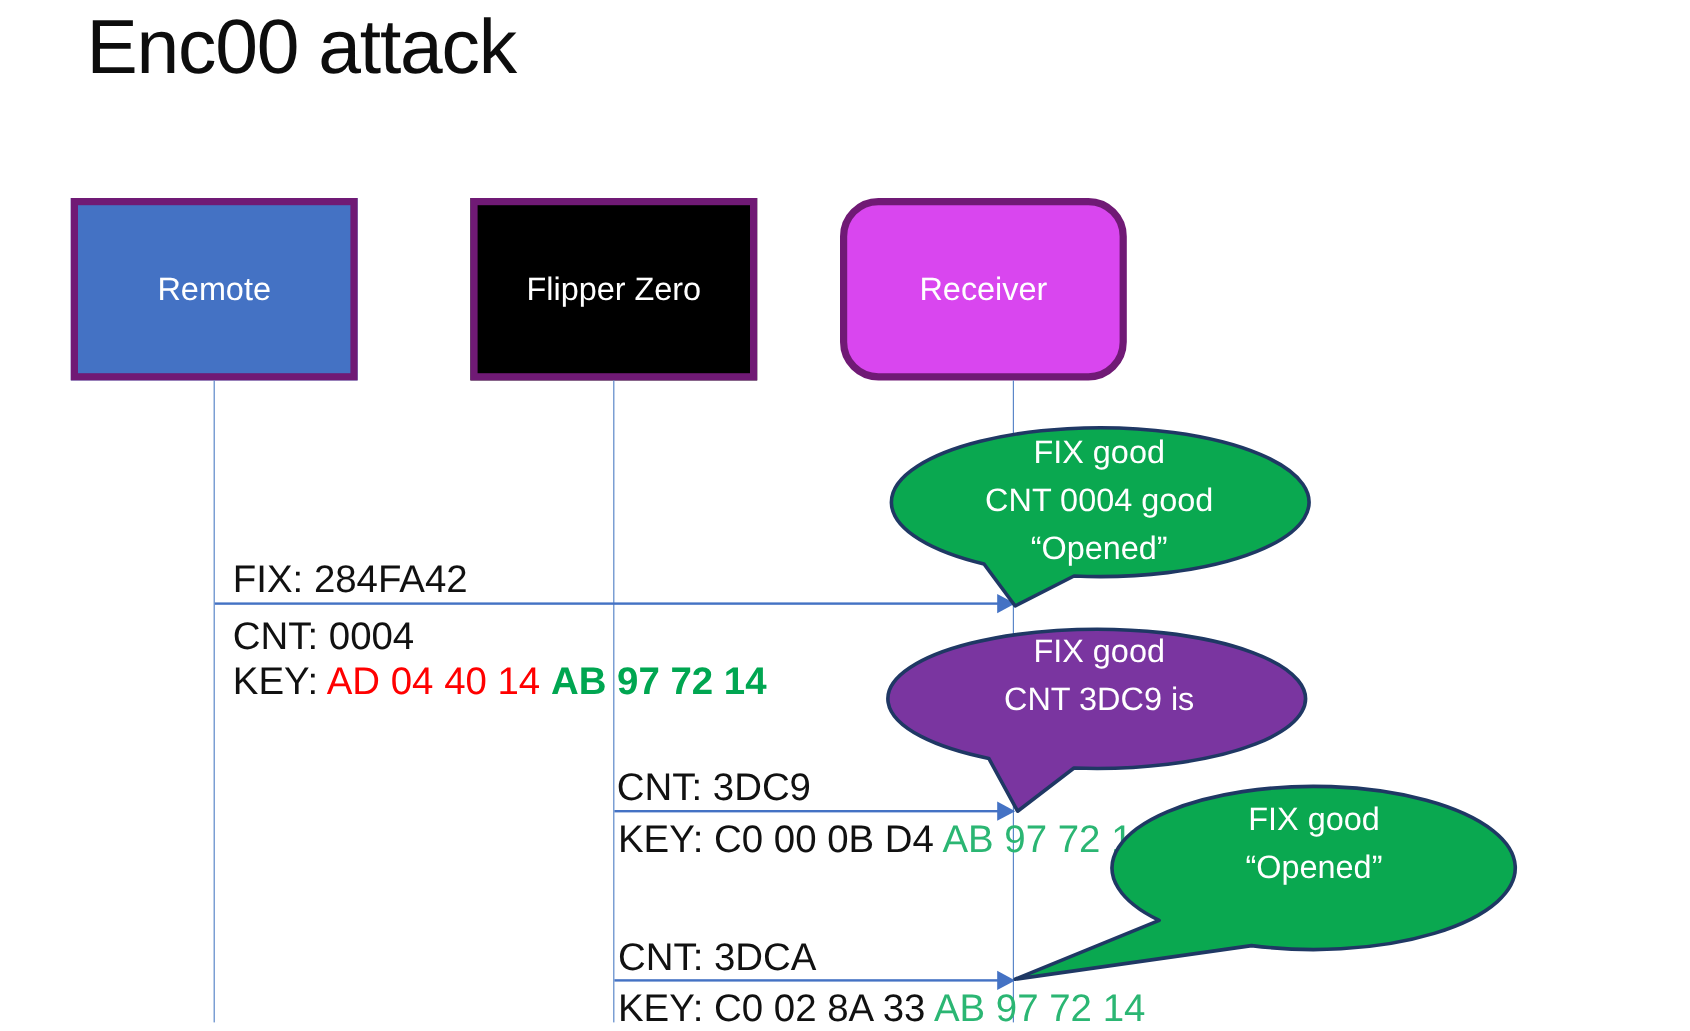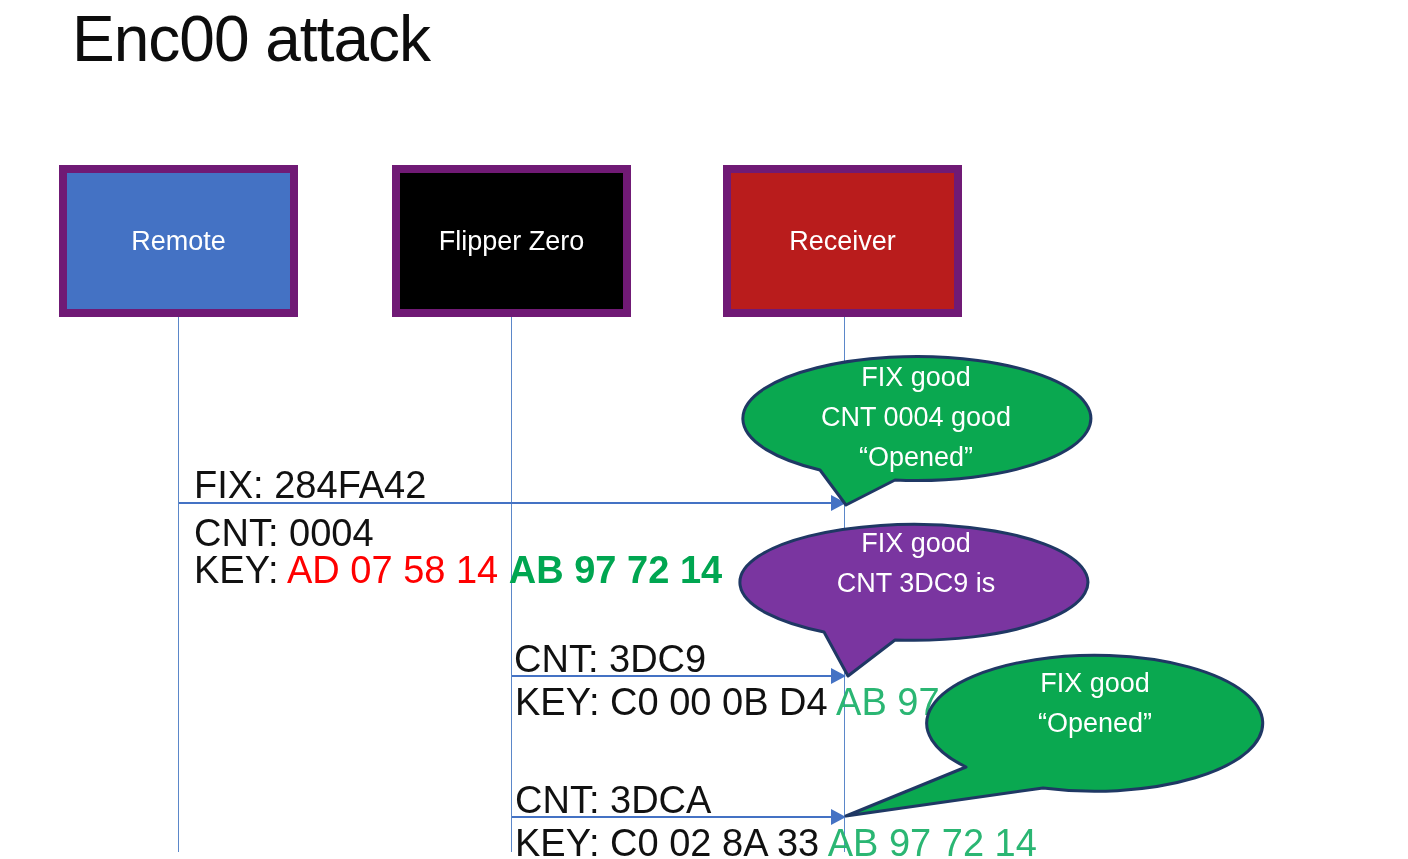--- a/index.html
+++ b/index.html
@@ -7,27 +7,27 @@
     position:relative;width:1284px;height:859px;overflow:hidden;background:#ffffff;
     font-family:"Liberation Sans",sans-serif;
   }
   .title{
     position:absolute;left:72px;top:2px;margin:0;
     font-size:64px;font-weight:300;color:#0d0d0d;letter-spacing:-1px;
   }
   
   .actor{
     position:absolute;top:165px;width:239px;height:152px;
-    border:8px solid #701a75;box-sizing:border-box;
+    border:6px solid #701a75;box-sizing:border-box;
     display:flex;align-items:center;justify-content:center;
     color:#ffffff;font-size:27px;
   }
   #actor-remote{left:59px;background:#4472C4;}
   #actor-flipper{left:392px;background:#000000;}
-  #actor-receiver{left:723px;background:#b91c1c;}
+  #actor-receiver{left:700px;background:#d946ef;border-radius:32px;}
   
   .lifeline{
     position:absolute;top:317px;height:535px;width:0;
     border-left:1.5px solid #5B87C9;z-index:1;
   }
   #ll-remote{left:178px;}
   #ll-flipper{left:511px;}
   #ll-receiver{left:844px;}
   
   .arrow-line{position:absolute;height:0;border-top:2px solid #4472C4;z-index:2;}
@@ -35,21 +35,21 @@
     position:absolute;width:0;height:0;z-index:2;
     border-left:15px solid #4472C4;border-top:8px solid transparent;border-bottom:8px solid transparent;
   }
   #arrow1-line{left:179px;top:502px;width:653px;}
   #arrow1-head{left:831px;top:495px;}
   #arrow2-line{left:512px;top:675px;width:320px;}
   #arrow2-head{left:831px;top:668px;}
   #arrow3-line{left:512px;top:816px;width:320px;}
   #arrow3-head{left:831px;top:809px;}
   
-  .msg{position:absolute;font-size:38px;color:#111111;white-space:nowrap;z-index:2;}
+  .msg{position:absolute;font-size:32px;color:#111111;white-space:nowrap;z-index:2;}
   #msg1-fix{left:194px;top:464px;}
   #msg1-cnt{left:194px;top:512px;}
   #msg1-key{left:194px;top:549px;}
   #msg2-cnt{left:514px;top:638px;}
   #msg2-key{left:515px;top:681px;}
   #msg3-cnt{left:515px;top:779px;text-align:center;}
   #msg3-key{left:515px;top:822px;}
   .red-hex{color:#FF0000;}
   .green-hex-bold{color:#00A651;font-weight:700;}
   .green-hex{color:#2BB673;}
@@ -86,21 +86,21 @@
 
   <div class="arrow-line" id="arrow1-line"></div>
   <div class="arrow-head" id="arrow1-head"></div>
   <div class="arrow-line" id="arrow2-line"></div>
   <div class="arrow-head" id="arrow2-head"></div>
   <div class="arrow-line" id="arrow3-line"></div>
   <div class="arrow-head" id="arrow3-head"></div>
 
   <div class="msg" id="msg1-fix">FIX: 284FA42</div>
   <div class="msg" id="msg1-cnt">CNT: 0004</div>
-  <div class="msg" id="msg1-key"><span>KEY: </span><span class="red-hex">AD 07 58 14 </span><span class="green-hex-bold">AB 97 72 14</span></div>
+  <div class="msg" id="msg1-key"><span>KEY: </span><span class="red-hex">AD 04 40 14 </span><span class="green-hex-bold">AB 97 72 14</span></div>
 
   <div class="msg" id="msg2-cnt">CNT: 3DC9</div>
   <div class="msg" id="msg2-key"><span>KEY: </span><span>C0 00 0B D4 </span><span class="green-hex">AB 97 72 14</span></div>
 
   <div class="msg" id="msg3-cnt">CNT: 3DCA</div>
   <div class="msg" id="msg3-key"><span>KEY: </span><span>C0 02 8A 33 </span><span class="green-hex">AB 97 72 14</span></div>
 
   <svg class="bubble-layer" width="1408" height="859" viewBox="0 0 1408 859">
     <path d="M 820,470 A 174,62 0 1 1 895,480 L 846,505 Z" fill="#0AA850" stroke="#1F3864" stroke-width="3" stroke-linejoin="round"></path>
     <path d="M 824,632 A 174,58 0 1 1 895,640 L 848,676 Z" fill="#7A35A0" stroke="#1F3864" stroke-width="3" stroke-linejoin="round"></path>

